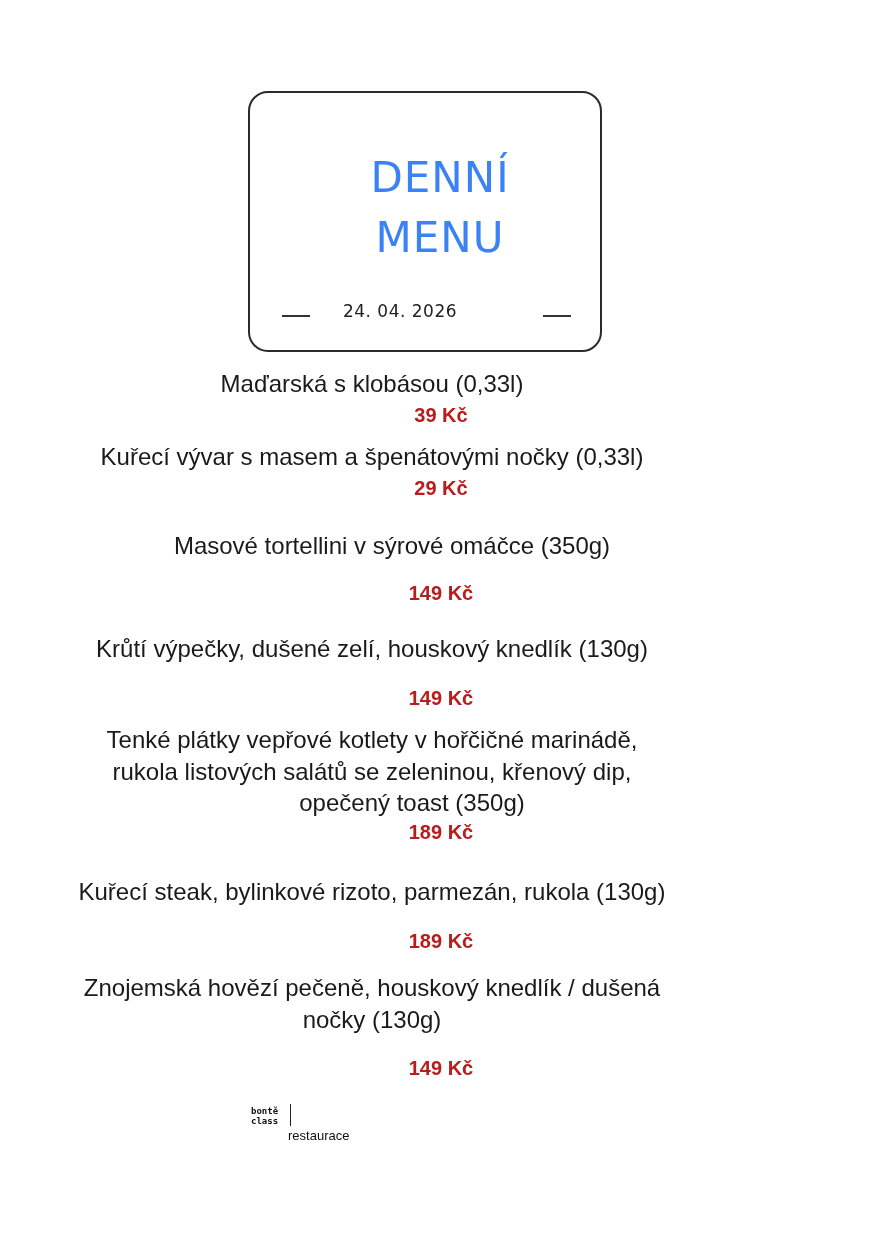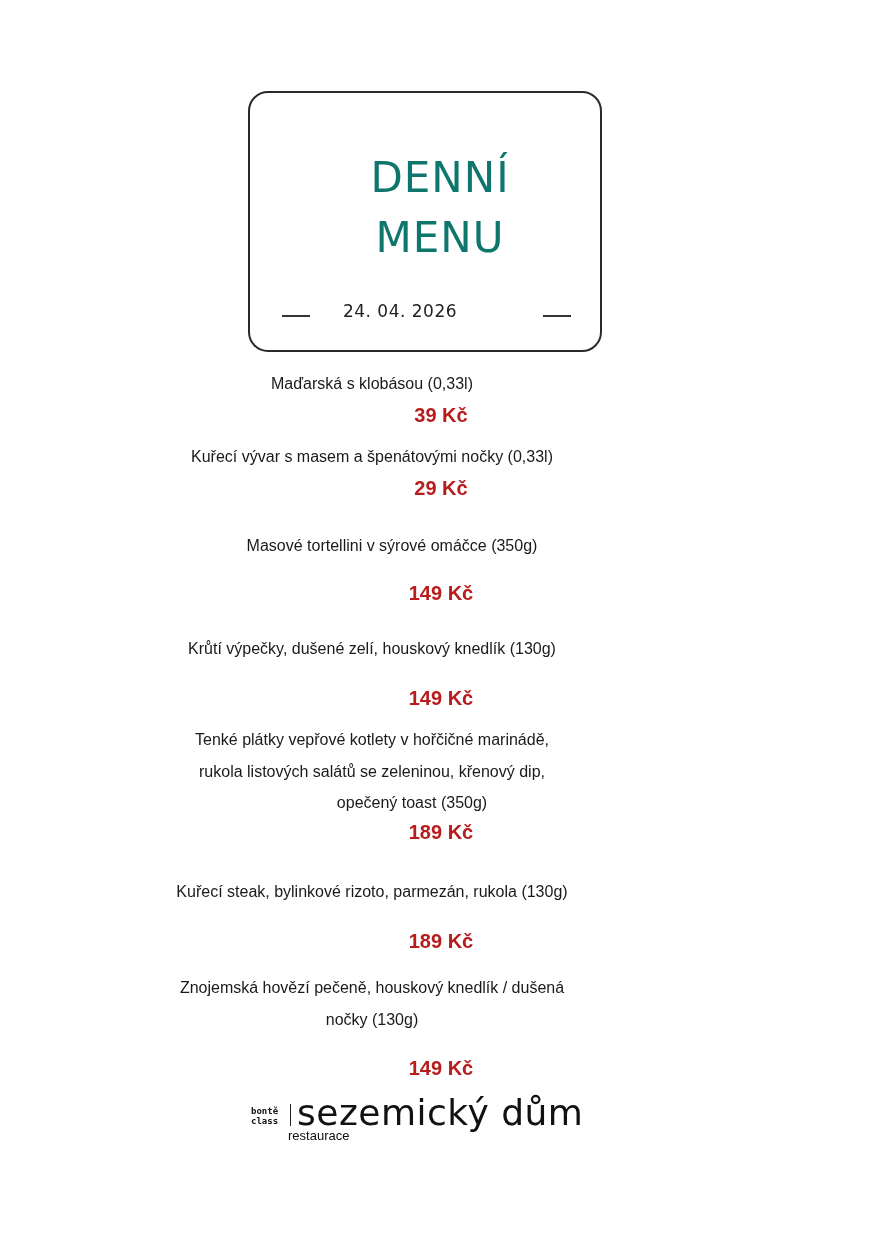--- a/index.html
+++ b/index.html
@@ -27,21 +27,21 @@
     }
     .title-line {
       position: absolute;
       left: 248px;
       width: 384px;
       text-align: center;
       font-family: "DejaVu Sans", sans-serif;
       font-size: 42px;
       line-height: 46px;
       letter-spacing: 1px;
-      color: #0f766e;
+      color: #3b82f6;
     }
     .title-1 { top: 155px; }
     .title-2 { top: 215px; }
     .date {
       position: absolute;
       left: 248px;
       width: 304px;
       top: 300px;
       text-align: center;
       font-size: 17px;
@@ -58,21 +58,21 @@
     }
     .dash-left { left: 282px; }
     .dash-right { left: 543px; }
 
     .line {
       position: absolute;
       left: 0;
       width: 744px;
       text-align: center;
       font-family: "Liberation Sans", sans-serif;
-      font-size: 16px;
+      font-size: 24px;
       line-height: 30px;
       color: #1a1a1a;
       white-space: nowrap;
     }
     .price {
       position: absolute;
       left: 0;
       width: 882px;
       text-align: center;
       font-family: "Liberation Sans", sans-serif;
@@ -175,15 +175,14 @@
   <div class="line" style="top:1005px;">nočky (130g)</div>
   <div class="price" style="top:1056px;">149 Kč</div>
 </div>
 
 <div class="logo">
   <div class="logo-small">
     <div>bontě</div>
     <div>class</div>
   </div>
   <div class="logo-sep"></div>
-  <div class="logo-name">sezemický dům</div>
   <div class="logo-sub">restaurace</div>
 </div>
 
 </body></html>

